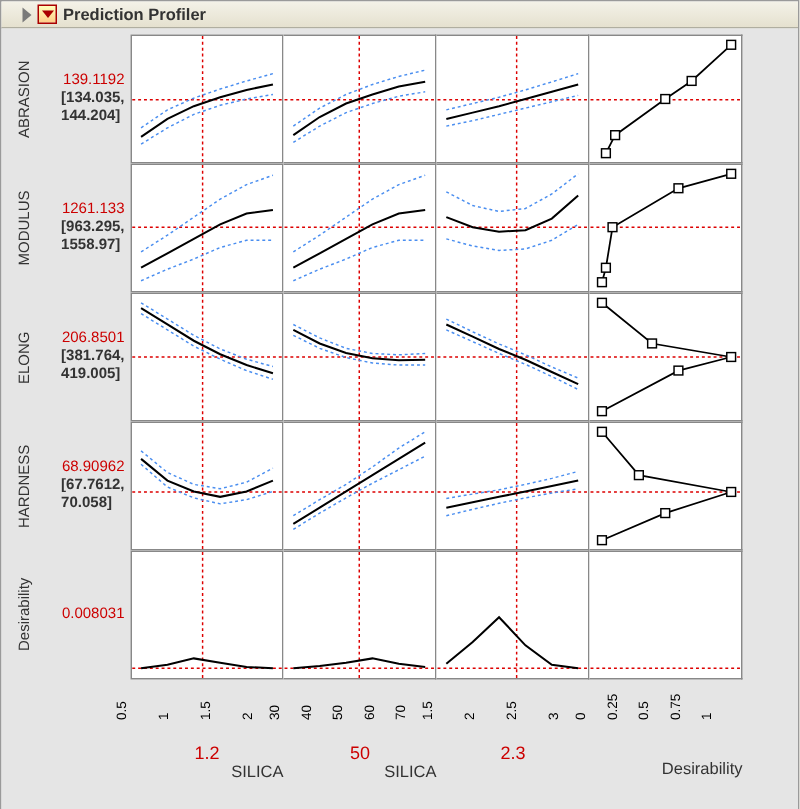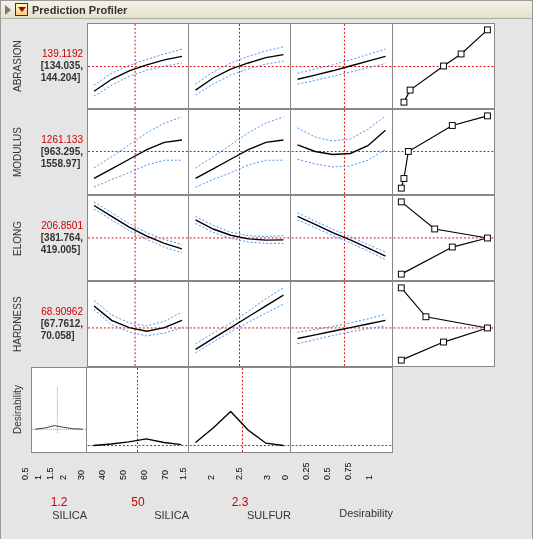--- a/index.html
+++ b/index.html
@@ -1,18 +1,18 @@
 <!DOCTYPE html>
 <html><head>
 <meta charset="utf-8">
 <style>
   * { box-sizing: border-box; margin: 0; padding: 0; }
   body { font-family: Arial, sans-serif; font-size: 11px; background: #ece9d8; width: 533px; }
   .panel { border: 1px solid #9a9a9a; background: #fff; }
-  .titlebar { background: linear-gradient(#f4f2e8,#e5e1cf); border-bottom: 1px solid #b0aea0; padding: 2px 4px; display: flex; align-items: center; gap: 4px; font-weight: bold; color: #333; }
+  .titlebar { background: linear-gradient(#f4f2e8,#e5e1cf); border-bottom: 1px solid #b0aea0; padding: 2px 14px; display: flex; align-items: center; gap: 4px; font-weight: bold; color: #333; }
   .tri { width: 0; height: 0; border-top: 5px solid transparent; border-bottom: 5px solid transparent; border-left: 6px solid #7a7a7a; }
   .hot { width: 13px; height: 13px; border: 1px solid #a00; background: linear-gradient(#ffb,#fc8); display:flex; align-items:center; justify-content:center; }
   .hot::after { content:""; border-left:4px solid transparent; border-right:4px solid transparent; border-top:5px solid #a00;}
   .grid { display: grid; grid-template-columns: 28px 56px repeat(4, 102px); grid-template-rows: repeat(5, 86px) 42px 26px; padding: 4px 6px 20px 2px; background:#e5e5e5; position:relative;}
   .rowlab { writing-mode: vertical-rl; transform: rotate(180deg); display:flex; align-items:center; justify-content:center; font-size:10px; color:#333; text-align:center; padding:2px 0;}
   .rowvals { display:flex; flex-direction:column; justify-content:center; align-items:flex-end; padding-right:4px; font-size:10px; line-height:1.2;}
   .rowvals .pt { color:#c00; }
   .rowvals .ci { color:#333;font-weight:bold; }
   .cell { border:1px solid #888; border-left:none; position:relative; overflow:hidden; background:#fff;}
   .cell.first { border-left:1px solid #888;}
@@ -202,20 +202,23 @@
           <line class="cross" x1="0" y1="47.03440599999999" x2="102" y2="47.03440599999999"></line>
           <path class="pline" d="M7.8,80.0 L51.0,61.5 L96.0,47.1 L33.0,35.6 L7.8,6.0"></path>
           <rect class="pbox" x="4.8" y="77" width="6" height="6"></rect>
           <rect class="pbox" x="48" y="58.5" width="6" height="6"></rect>
           <rect class="pbox" x="93" y="44.06999999999998" width="6" height="6"></rect>
           <rect class="pbox" x="30" y="32.6" width="6" height="6"></rect>
           <rect class="pbox" x="4.8" y="3" width="6" height="6"></rect>
         </svg>
       </div>
       <div class="rowlab">Desirability</div>
+      <div class="rowvals">
+        <div class="pt">0.008031</div>
+      </div>
       <div class="cell first">
         <svg viewBox="0 0 102 86">
           <line class="cross" x1="47.99999999999999" y1="0" x2="47.99999999999999" y2="86"></line>
           <line class="cross" x1="0" y1="79.405706" x2="102" y2="79.405706"></line>
           <path class="curve" d="M6.0,79.3 L24.0,77.0 L42.0,72.6 L60.0,75.6 L78.0,78.5 L96.0,79.3"></path>
         </svg>
       </div>
       <div class="cell">
         <svg viewBox="0 0 102 86">
           <line class="cross" x1="51" y1="0" x2="51" y2="86"></line>
@@ -268,20 +271,19 @@
       <div style="text-align: center;">
         <div class="xval">1.2</div>
         <div class="xname">SILICA</div>
       </div>
       <div style="text-align: center;">
         <div class="xval">50</div>
         <div class="xname">SILICA</div>
       </div>
       <div style="text-align: center;">
         <div class="xval">2.3</div>
-        <div class="xname">SULFUR</div>
       </div>
       <div style="text-align: center;">
         <div>&nbsp;</div>
         <div class="xname">Desirability</div>
       </div>
     </div>
 </div>
 
 </body></html>

